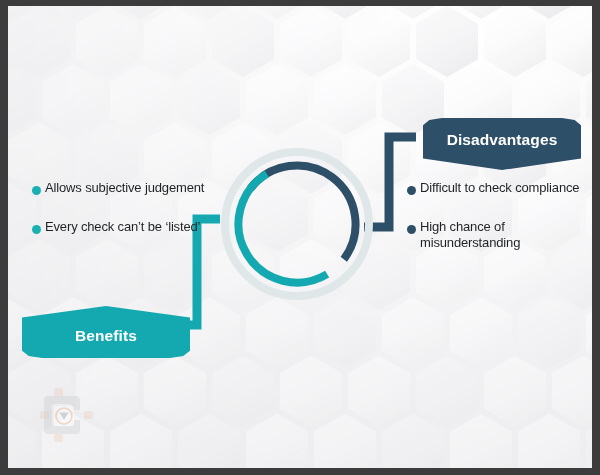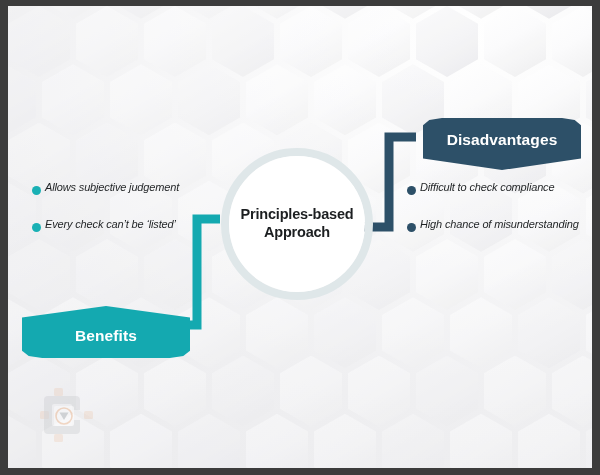--- a/index.html
+++ b/index.html
@@ -153,25 +153,24 @@
     flex: 0 0 auto;
     width: 9px;
     height: 9px;
     border-radius: 50%;
     margin-top: 6px;
     margin-right: 4px;
   }
   .dot-teal { background: #19b0b4; }
   .dot-navy { background: #2d5068; }
   .bullet-text {
-    font-size: 11px;
+    font-size: 13px;
     line-height: 1.28;
     color: #1f2224;
     letter-spacing: -0.15px;
-    font-style: italic;
   }
 
   
   .watermark {
     position: absolute;
     left: 32px;
     top: 380px;
     width: 62px;
     height: 58px;
     opacity: 0.5;
@@ -280,26 +279,20 @@
     </svg>
 
     <div class="circle-wrap">
       <div class="ring-bg"></div>
       <svg class="ring-svg" width="152" height="152" viewBox="0 0 152 152">
 
         <path d="M 34.6 34.6 A 58 58 0 0 1 117.4 117.4" fill="none" stroke="#2d5068" stroke-width="8" stroke-linecap="butt" transform="translate(76,76) rotate(-8) translate(-76,-76)"></path>
 
         <path d="M 117.4 117.4 A 58 58 0 0 1 34.6 34.6" fill="none" stroke="#14a9b0" stroke-width="8" stroke-linecap="butt" transform="translate(76,76) rotate(14) translate(-76,-76)"></path>
       </svg>
-      <div class="circle-face">
-        <div class="circle-label">
-          <span>Principles-based</span>
-          <span class="l2">Approach</span>
-        </div>
-      </div>
     </div>
 
     <div class="banner banner-disadvantages">
       <span>Disadvantages</span>
     </div>
 
     <div class="banner banner-benefits">
       <span>Benefits</span>
     </div>
 

